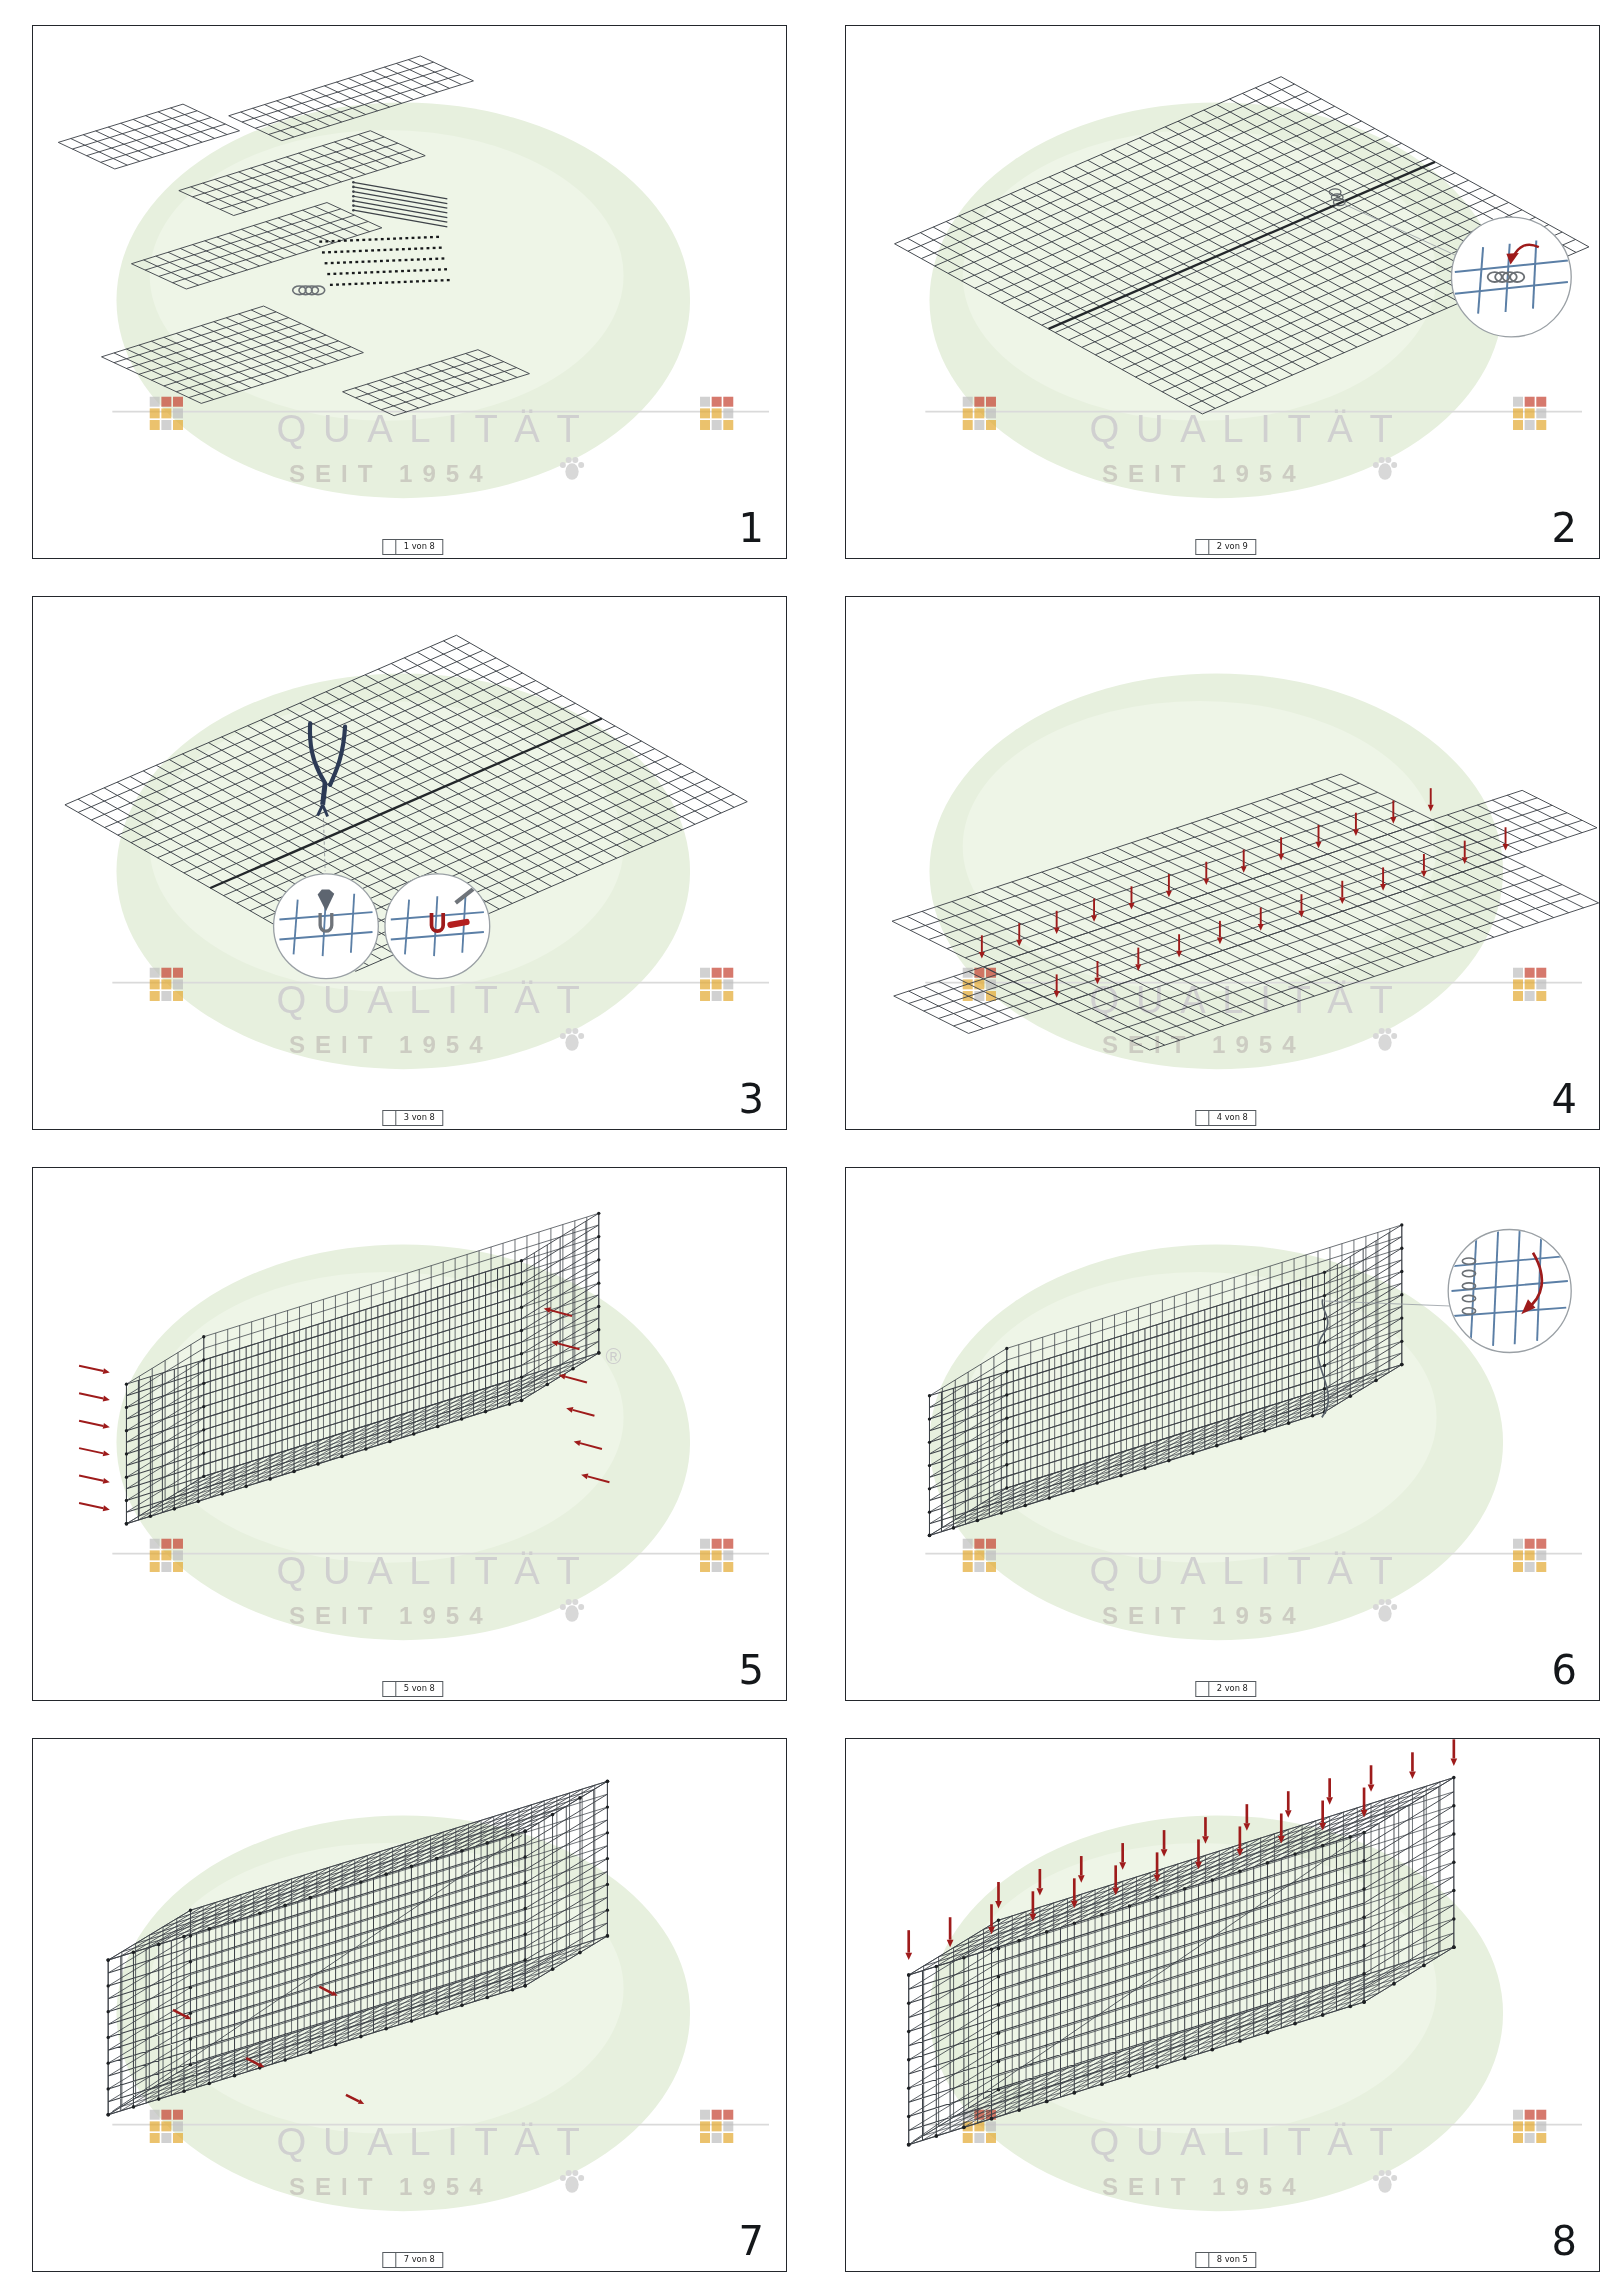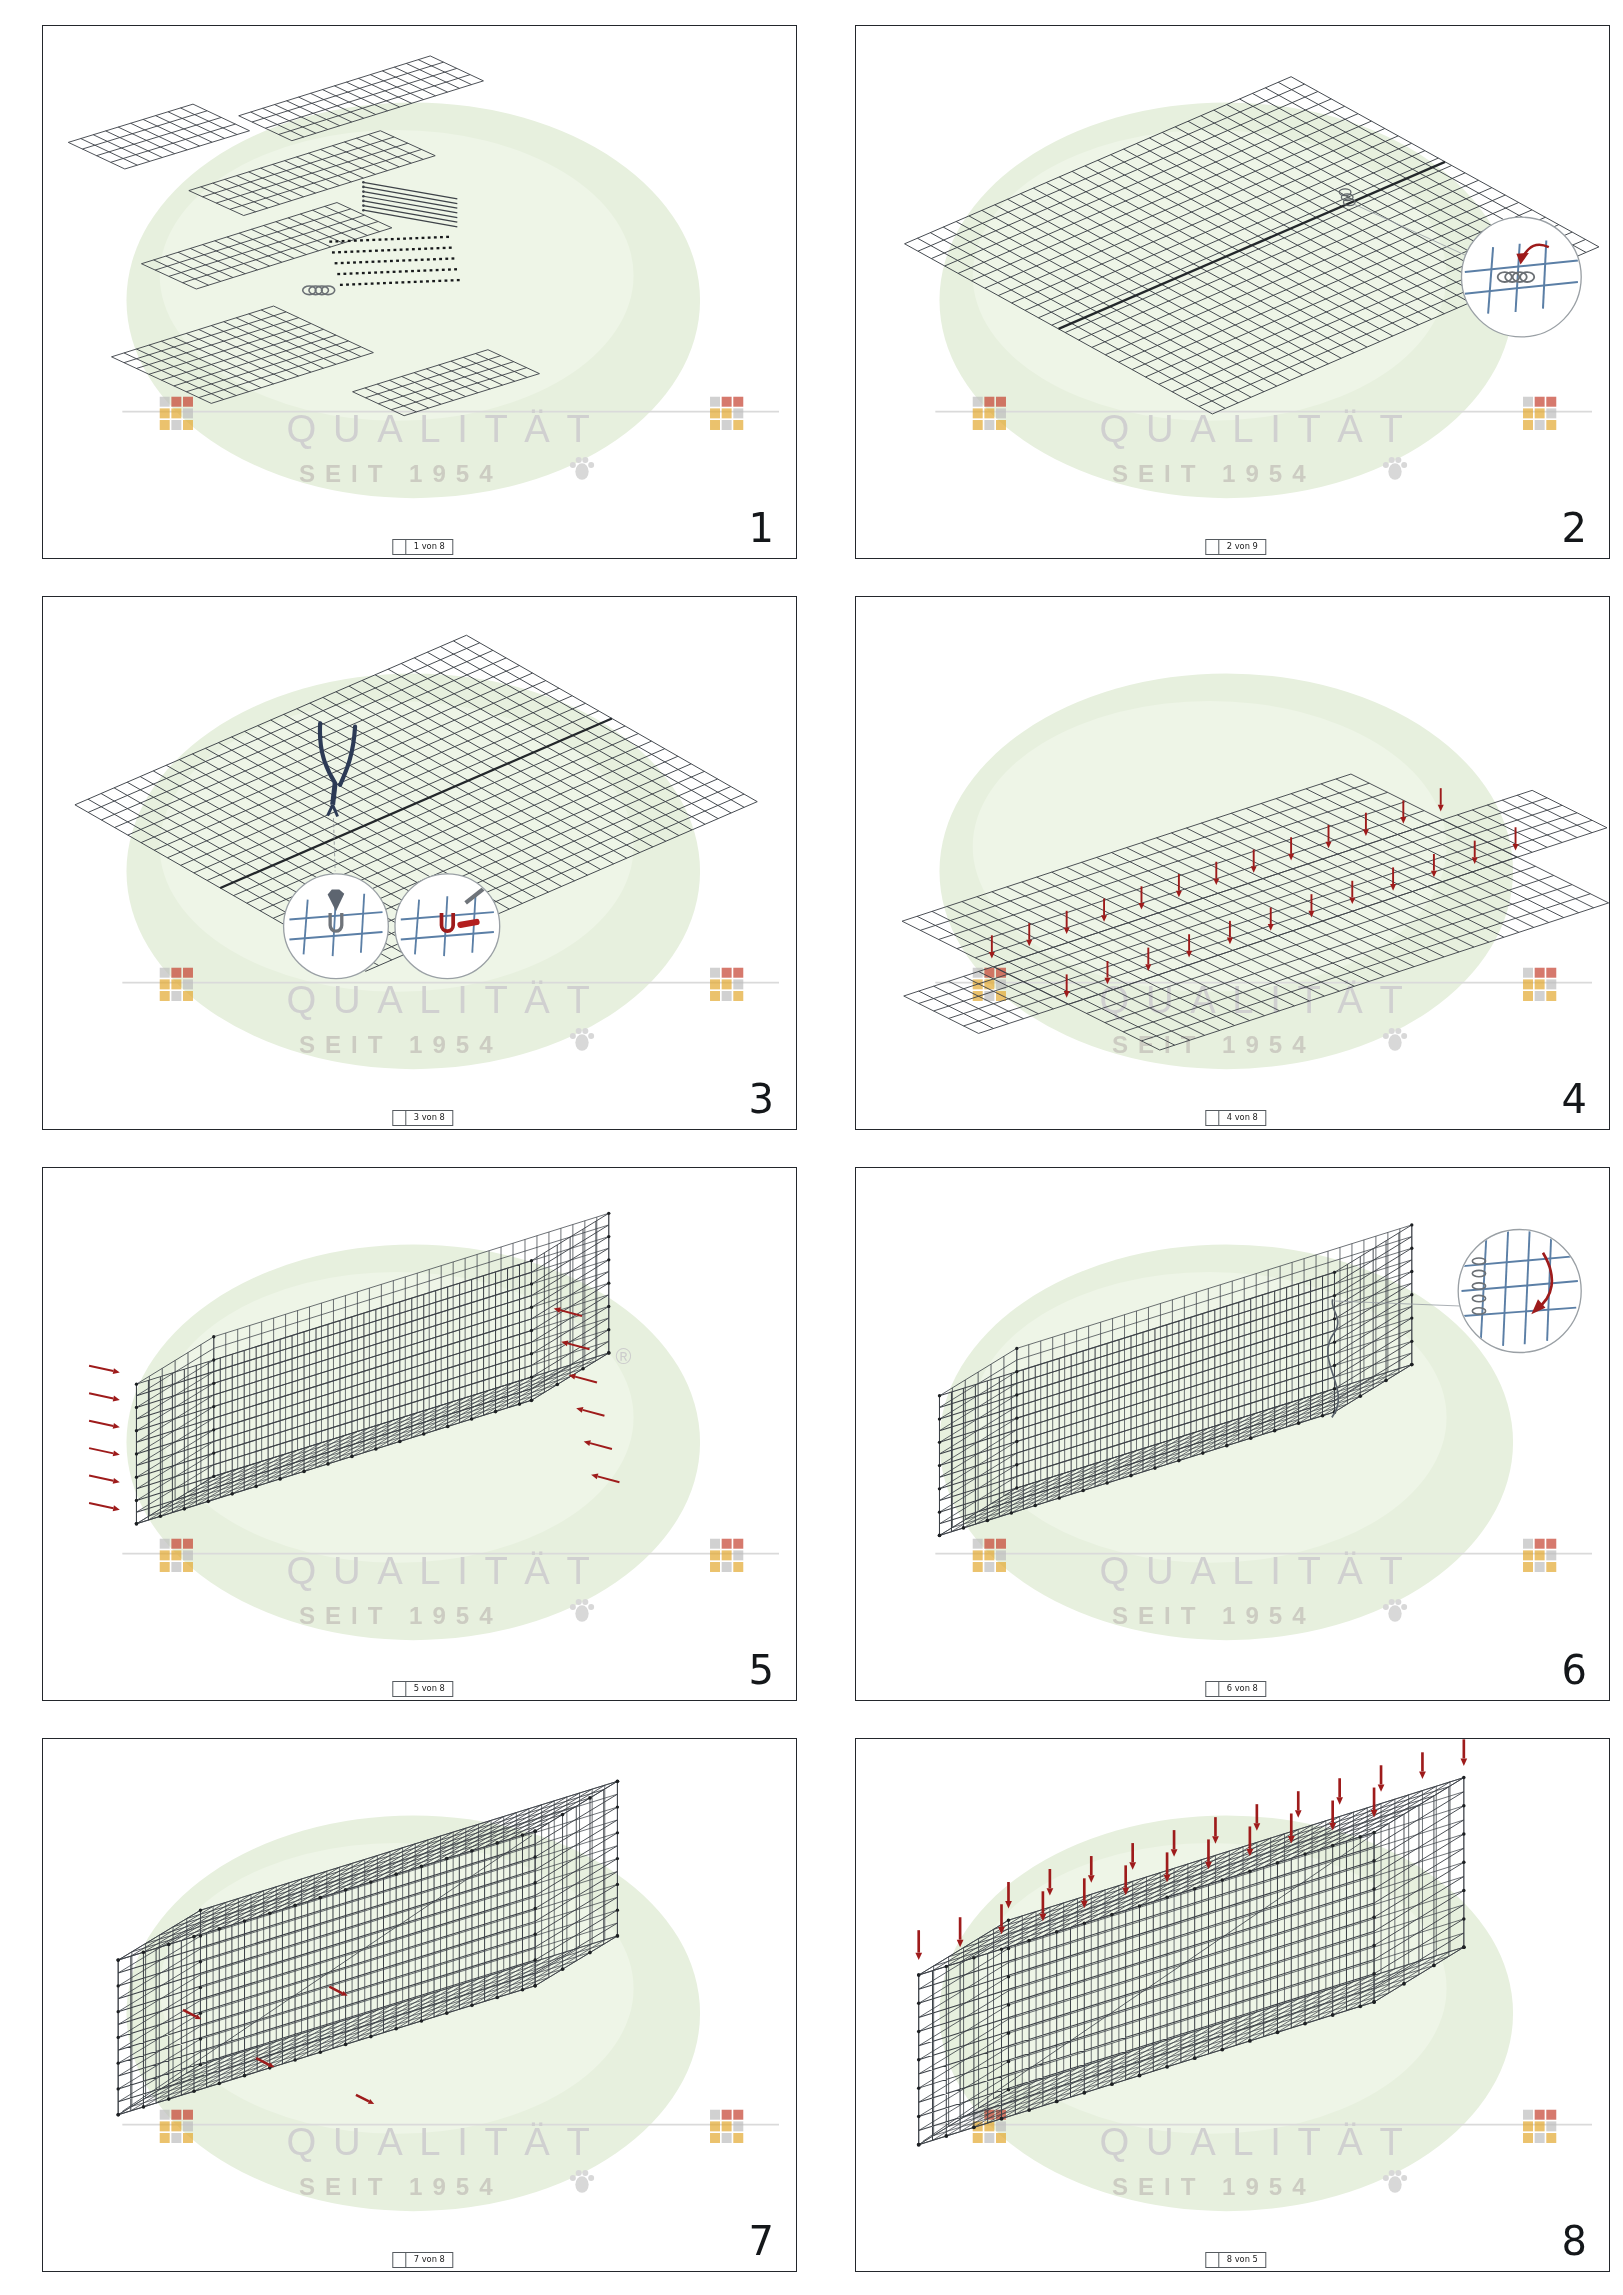--- a/index.html
+++ b/index.html
@@ -1,18 +1,18 @@
 <!DOCTYPE html>
 <html style="font-size:13.3px"><head>
 <meta charset="utf-8">
 <style>
   html,body{margin:0;padding:0;background:#ffffff;}
   .sheet{
     width:1623px;height:2295px;box-sizing:border-box;
-    padding:25px 42px;
+    padding:25px 32px;
     display:grid;
     grid-template-columns:755px 755px;
     grid-template-rows:repeat(4,534px);
     column-gap:58px;row-gap:37px;
     background:#ffffff;
     font-family:"DejaVu Sans",sans-serif;
   }
   .panel{
     position:relative;border:1.7px solid #23272c;background:#fff;
     box-sizing:border-box;overflow:hidden;
@@ -733,21 +733,21 @@
               <ellipse cx="749" cy="157" rx="8" ry="3.8" fill="none" stroke="#6b7075" stroke-width="1.9"></ellipse>
               <ellipse cx="749" cy="172" rx="8" ry="3.8" fill="none" stroke="#6b7075" stroke-width="1.9"></ellipse>
               <path d="M 826 102 C 844 132 838 156 818 170" fill="none" stroke="#9e1b1b" stroke-width="3.2"></path>
               <polygon points="812,176 829,168 820,158" fill="#9e1b1b"></polygon>
             </g>
           </g>
         </g>
       </svg>
     <div class="pagetag">
       <span class="pt-cell"></span>
-      <span class="pt-text">6 von 8</span>
+      <span class="pt-text">2 von 8</span>
     </div>
     <div class="stepnum">6</div>
   </div>
 
   <div class="panel">
     <svg class="art" viewBox="0 0 905 640">
         <g>
           <ellipse cx="445" cy="330" rx="345" ry="238" fill="#e7f0de"></ellipse>
           <ellipse cx="425" cy="300" rx="285" ry="175" fill="#eef5e7"></ellipse>
           <line x1="95" y1="464" x2="885" y2="464" stroke="#dadada" stroke-width="2"></line>

